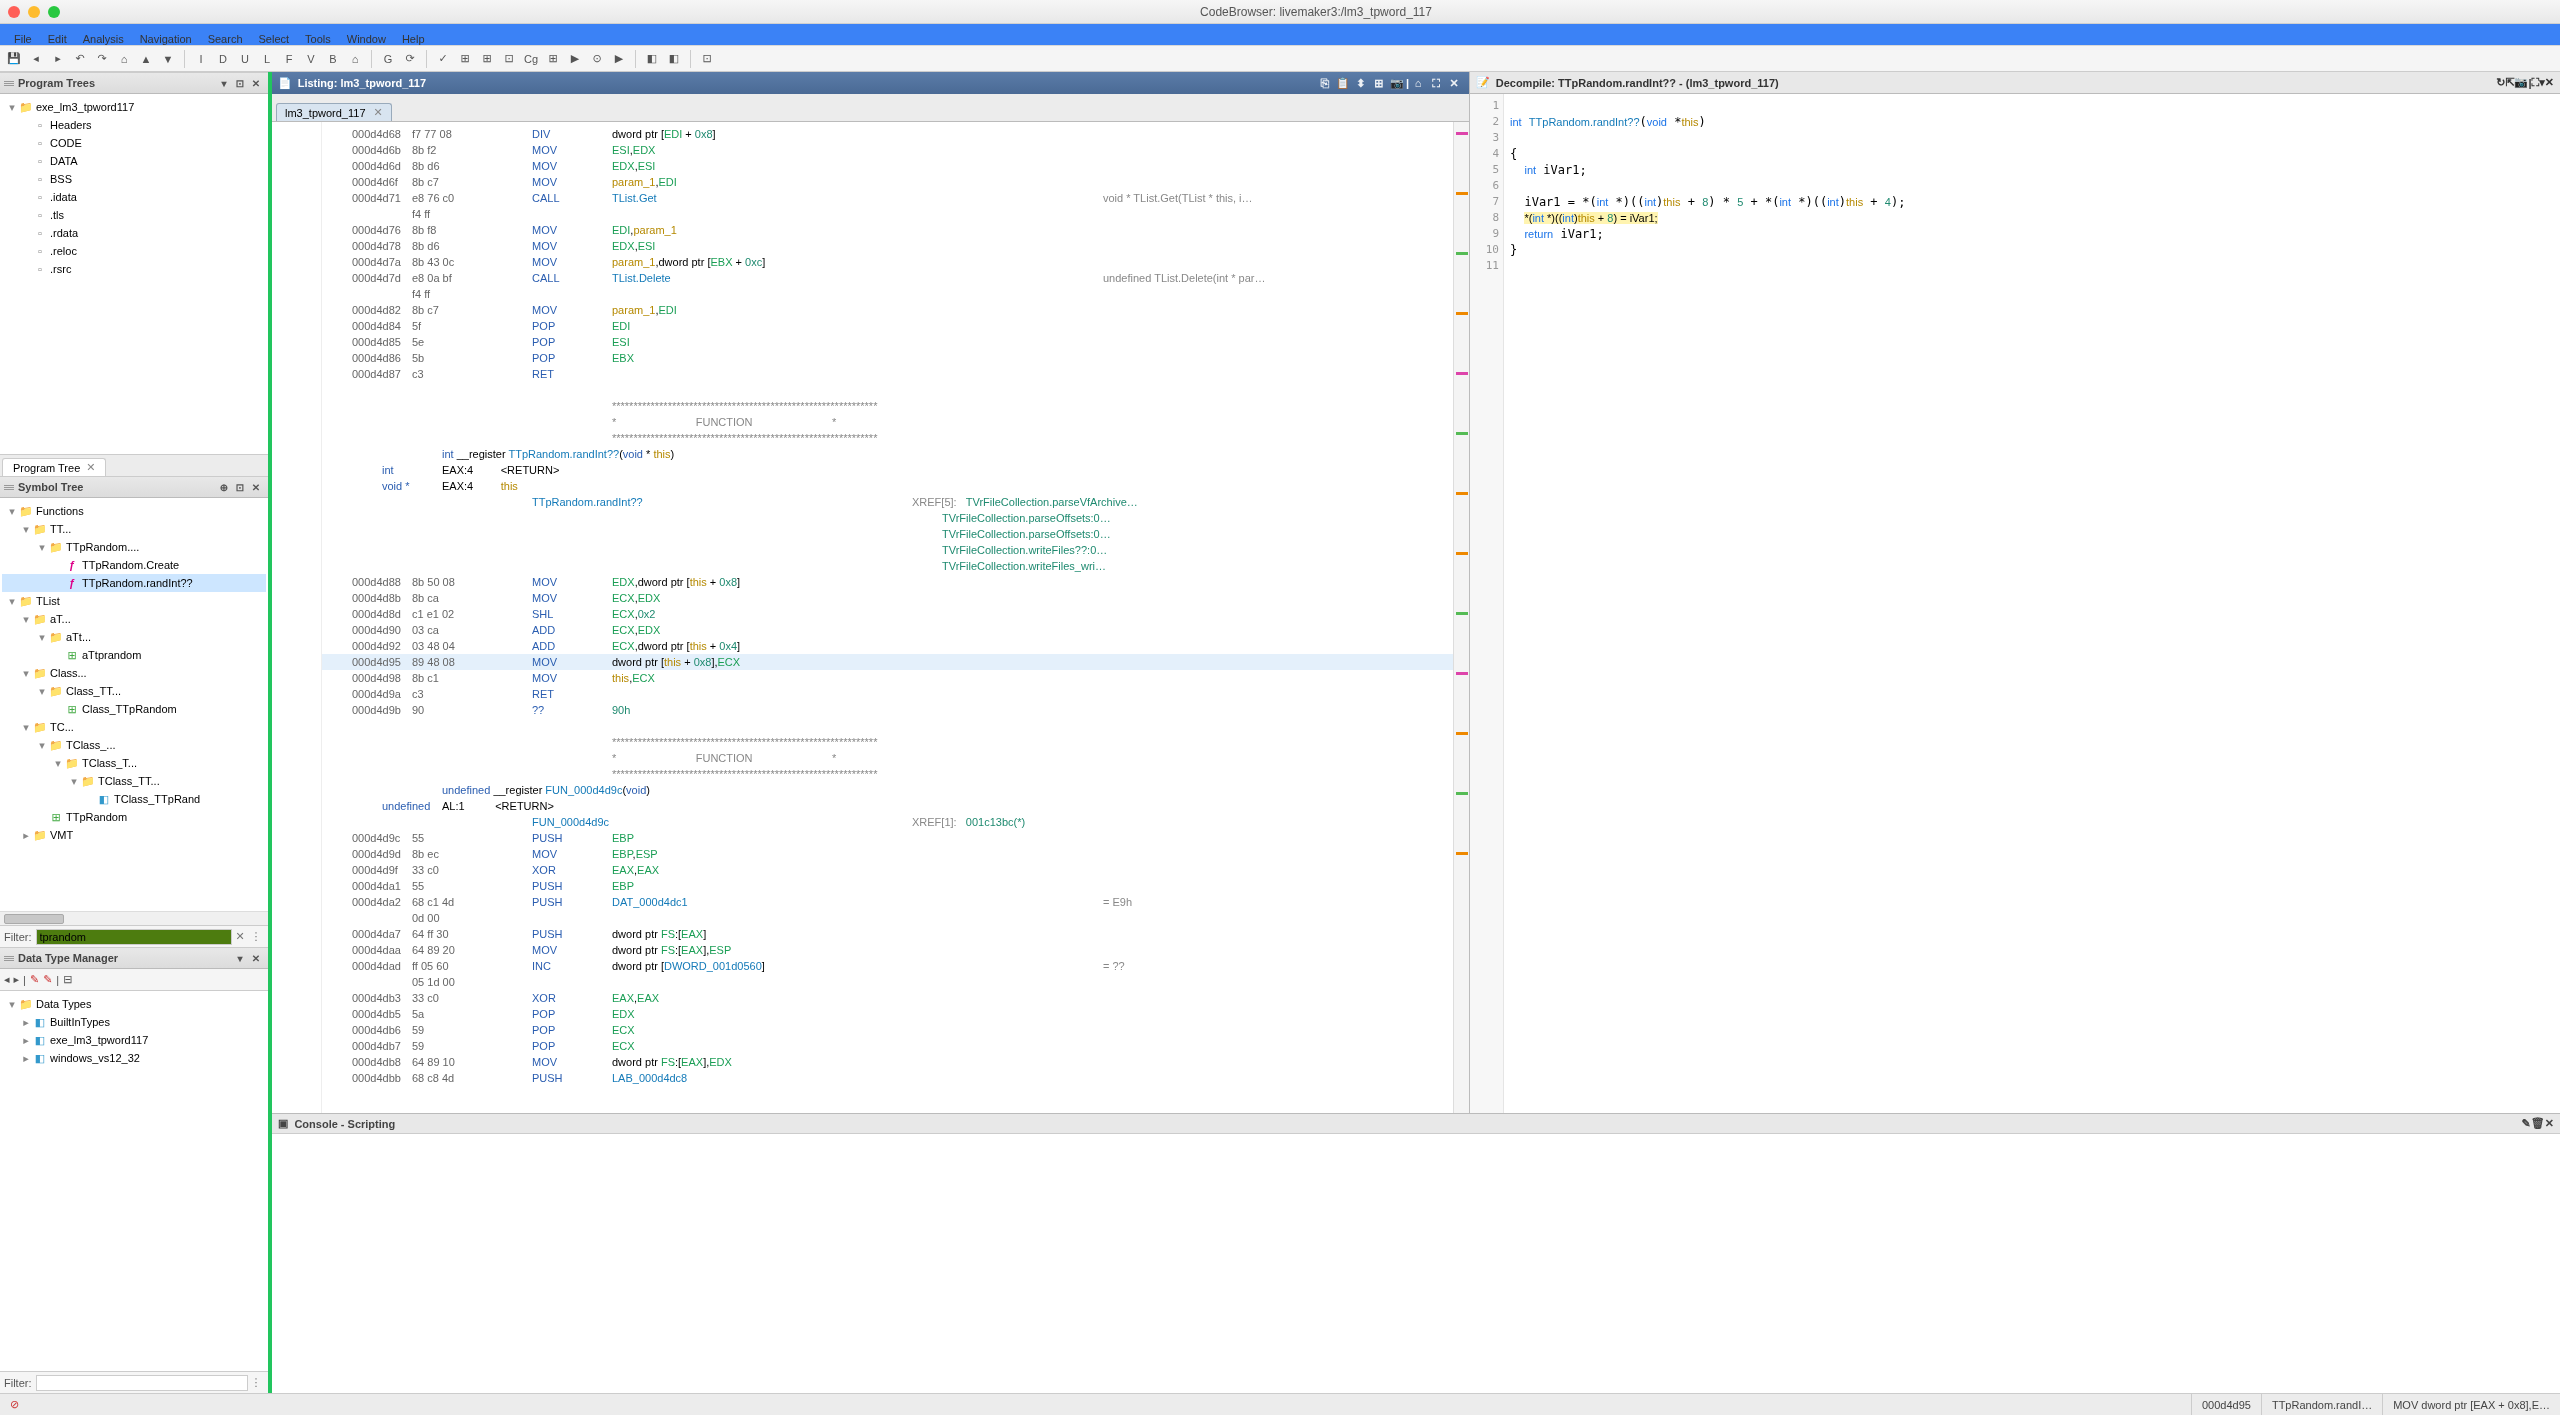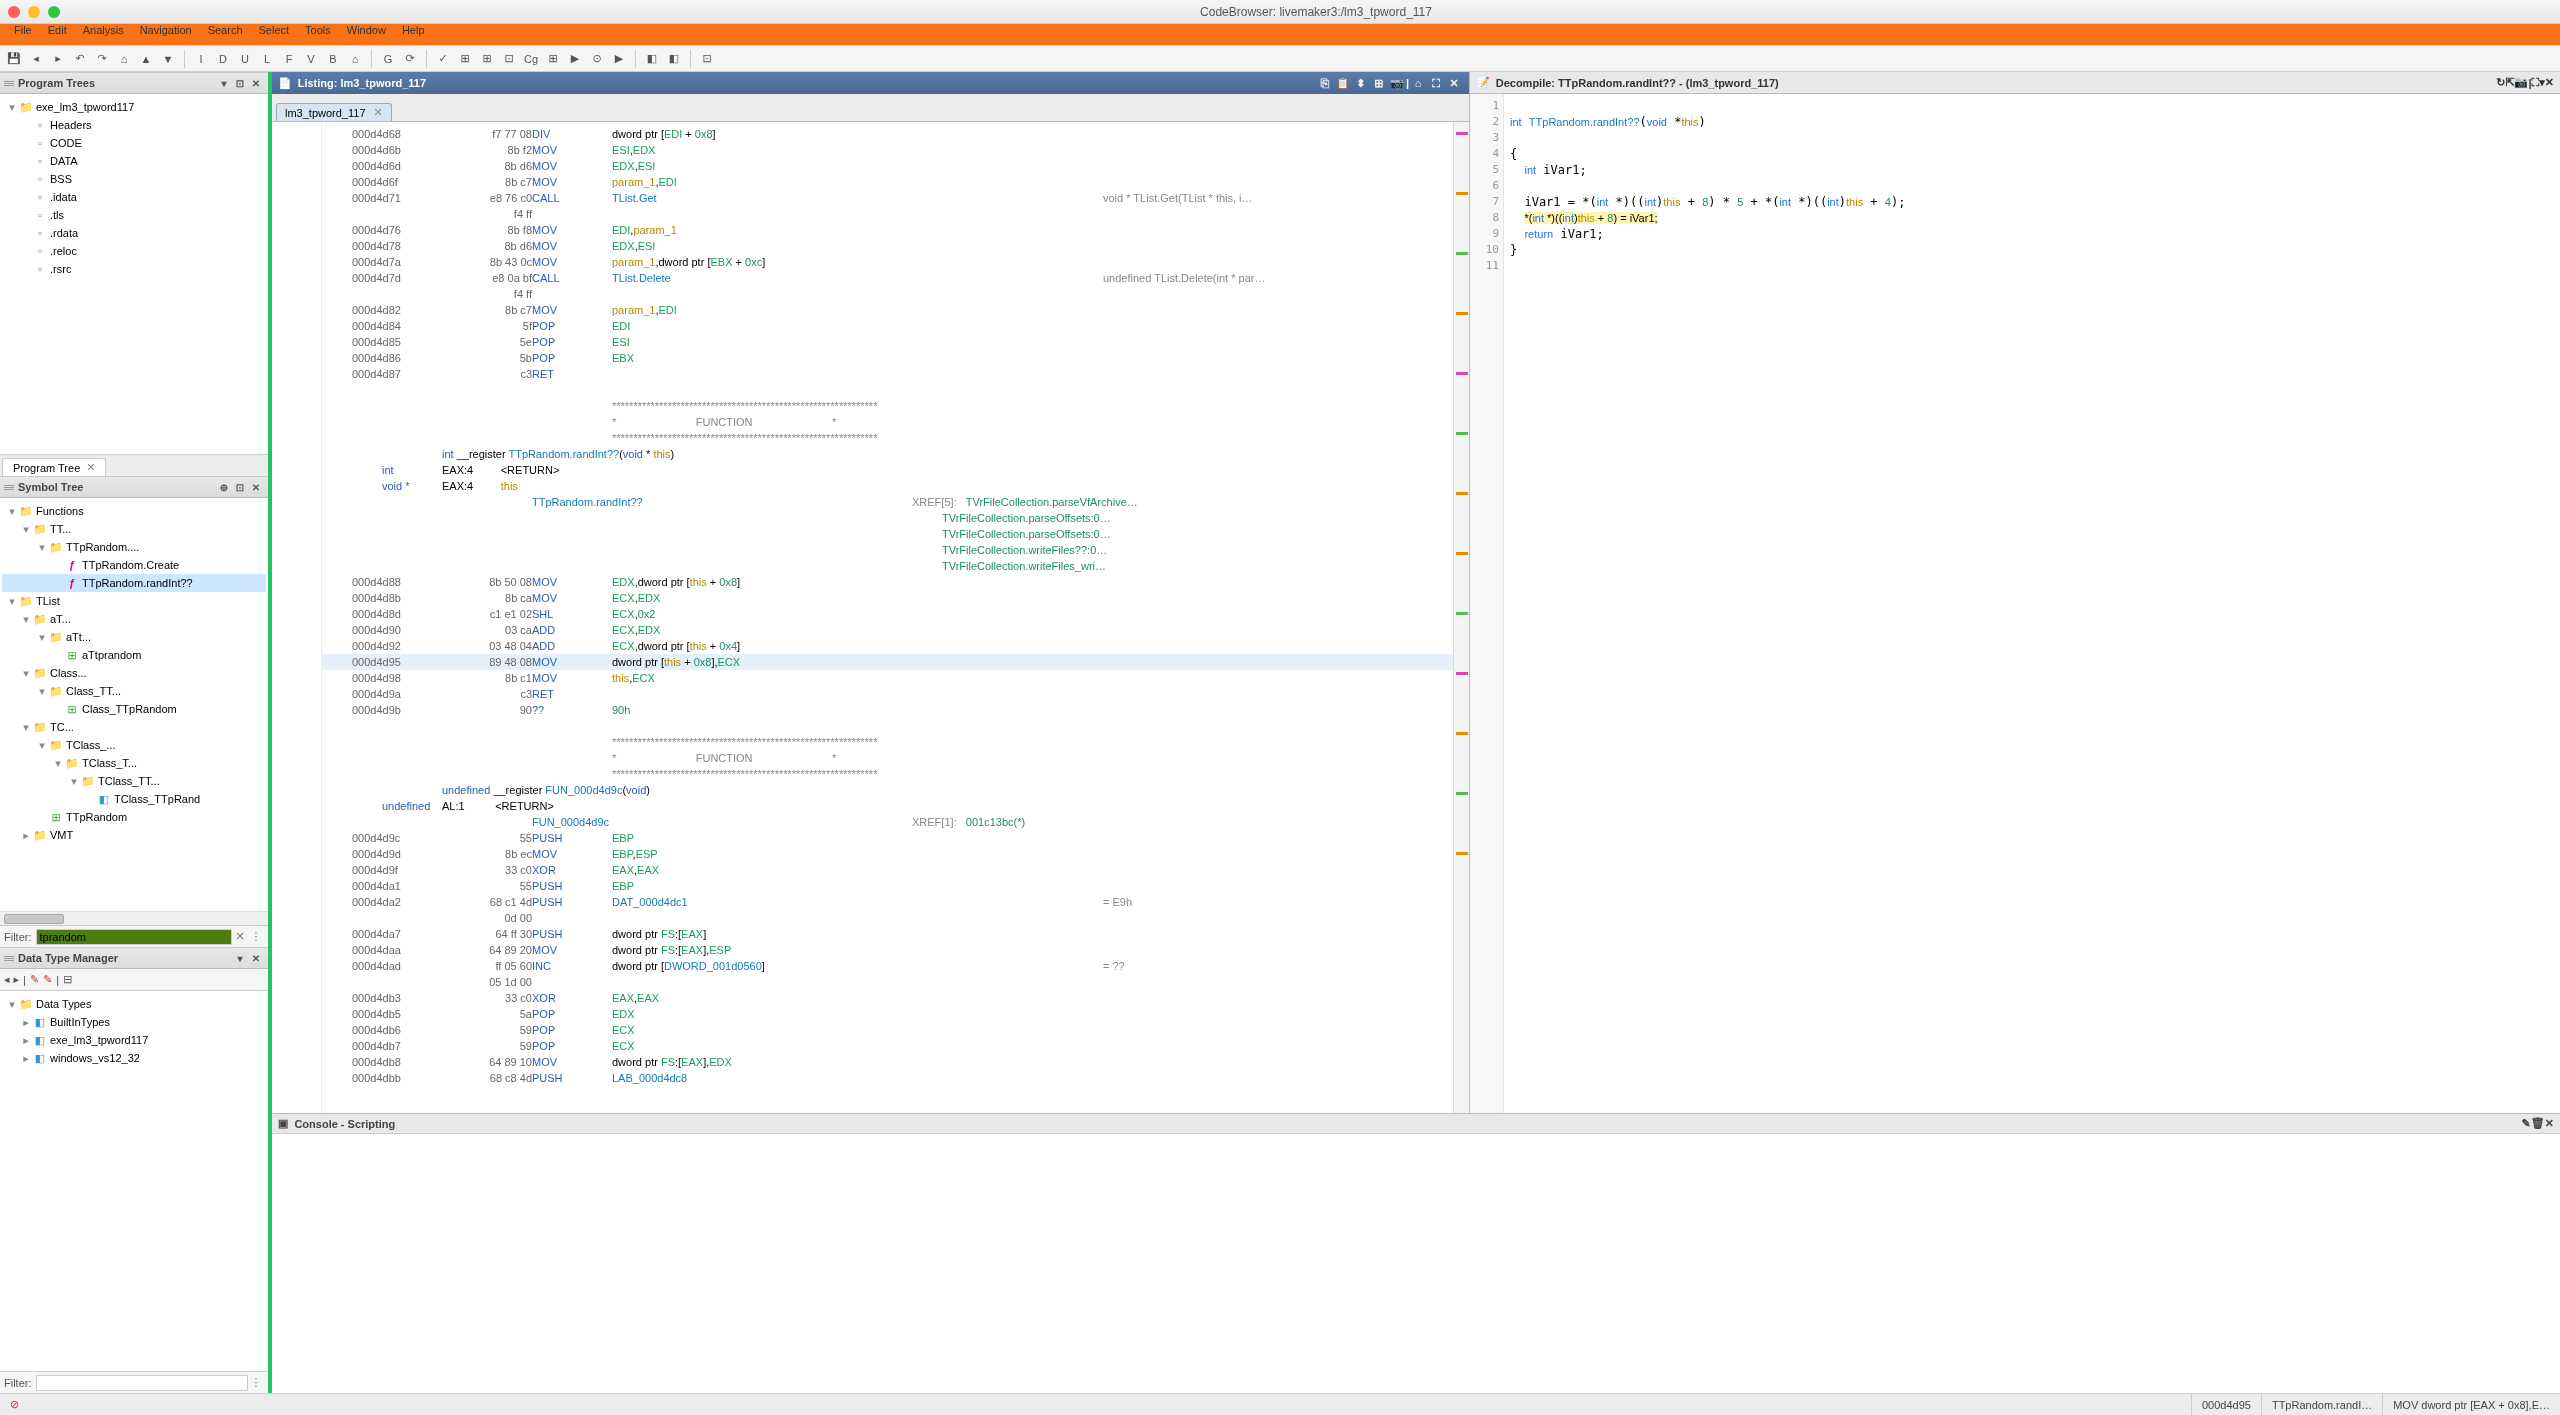--- a/index.html
+++ b/index.html
@@ -2,21 +2,21 @@
 <html><head>
 <meta charset="utf-8">
 <style>
 * { margin: 0; padding: 0; box-sizing: border-box; font-family: "Segoe UI", Tahoma, sans-serif; font-size: 11px; }
 body { background: #ececec; width: 2560px; height: 1415px; overflow: hidden; display: flex; flex-direction: column; }
 .titlebar { height: 24px; background: linear-gradient(#f6f6f6,#e8e8e8); display: flex; align-items: center; padding: 0 8px; border-bottom: 1px solid #d0d0d0; }
 .traffic { display: flex; gap: 8px; margin-right: 20px; }
 .traffic span { width: 12px; height: 12px; border-radius: 50%; display: inline-block; }
 .tl-red { background: #ff5f57; } .tl-yel { background: #febc2e; } .tl-grn { background: #28c840; }
 .titlebar .title { flex: 1; text-align: center; color: #555; font-size: 12px; }
-.menubar { height: 22px; background: #f97316; border-bottom: 1px solid #d8d8d8; display: flex; align-items: flex-start; padding-left: 6px; }
+.menubar { height: 22px; background: #3b82f6; border-bottom: 1px solid #d8d8d8; display: flex; align-items: flex-end; padding-left: 6px; }
 .menubar span { padding: 0 8px; color: #333; cursor: default; }
 .toolbar { height: 26px; background: #f5f5f5; border-bottom: 1px solid #ccc; display: flex; align-items: center; padding-left: 4px; gap: 2px; }
 .toolbar .tbtn { width: 20px; height: 20px; display: flex; align-items: center; justify-content: center; color: #555; border-radius: 2px; cursor: pointer; }
 .toolbar .sep { width: 1px; height: 18px; background: #ccc; margin: 0 4px; }
 .main { flex: 1; display: flex; min-height: 0; }
 .leftcol { width: 272px; display: flex; flex-direction: column; border-right: 4px solid #22c55e; background: #fff; }
 .panel-hdr { height: 22px; background: linear-gradient(#e8e8e8,#dcdcdc); border-top: 1px solid #ccc; border-bottom: 1px solid #bbb; display: flex; align-items: center; padding: 0 4px; font-weight: bold; color: #444; }
 .panel-hdr .grip { width: 10px; display: flex; flex-direction: column; gap: 1px; margin-right: 4px; }
 .panel-hdr .grip i { height: 1px; background: #999; display: block; }
 .panel-hdr .sp { flex: 1; }
@@ -52,21 +52,21 @@
 .listing-hdr .sp { flex: 1; }
 .listing-hdr .ibtn { width: 18px; height: 18px; display: flex; align-items: center; justify-content: center; cursor: pointer; opacity: .9; }
 .file-tabs { height: 28px; background: #ececec; display: flex; align-items: flex-end; padding-left: 4px; border-bottom: 1px solid #bbb; }
 .file-tab { background: #d8e4f0; border: 1px solid #9ab; border-bottom: none; padding: 2px 8px; border-radius: 3px 3px 0 0; display: flex; align-items: center; gap: 8px; }
 .listing-body { flex: 1; display: flex; background: #fff; overflow: hidden; position: relative; }
 .gutter { width: 50px; background: #fff; border-right: 1px solid #eee; }
 .code { flex: 1; overflow: auto; font-family: "Consolas","Menlo",monospace; font-size: 12px; line-height: 16px; padding: 4px 0; white-space: pre; }
 .code .ln { display: flex; height: 16px; }
 .code .ln.hl { background: #e4f0fb; }
 .code .addr { color: #666; width: 90px; padding-left: 30px; }
-.code .bytes { color: #666; width: 120px; text-align: right; }
+.code .bytes { color: #666; width: 120px; }
 .code .mn { color: #2a5db0; width: 80px; }
 .code .op { flex: 1; }
 .code .cmt { color: #888; width: 350px; }
 .c-reg { color: #1a9e55; }
 .c-kw  { color: #2a5db0; }
 .c-num { color: #1f8a70; }
 .c-fn  { color: #147ab8; }
 .c-str { color: #b58900; }
 .c-xref{ color: #1f8a70; }
 .fnc-hdr { color: #888; }

